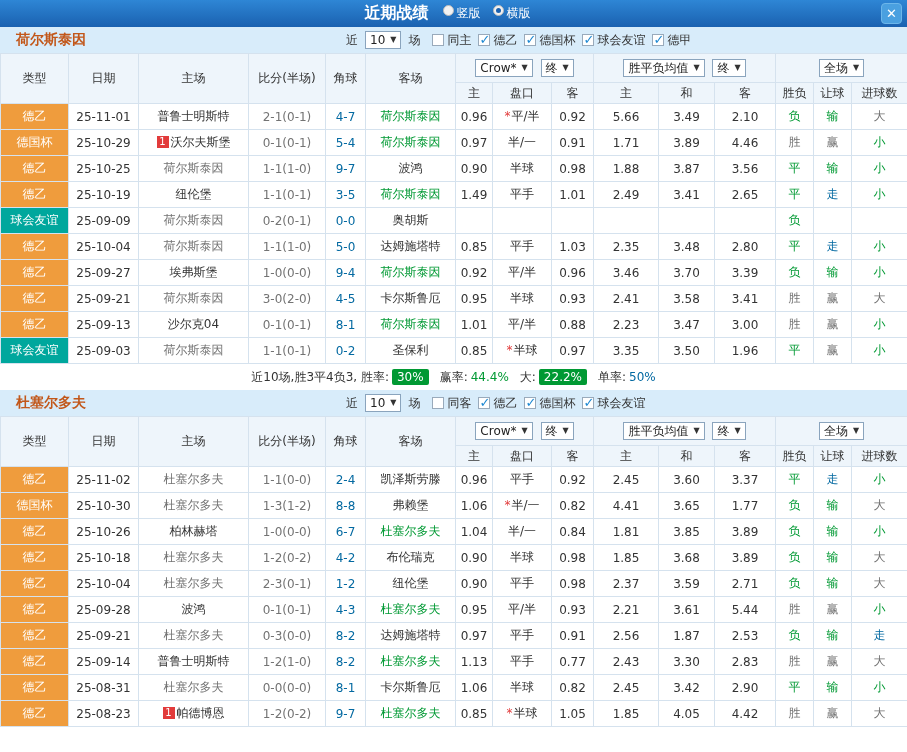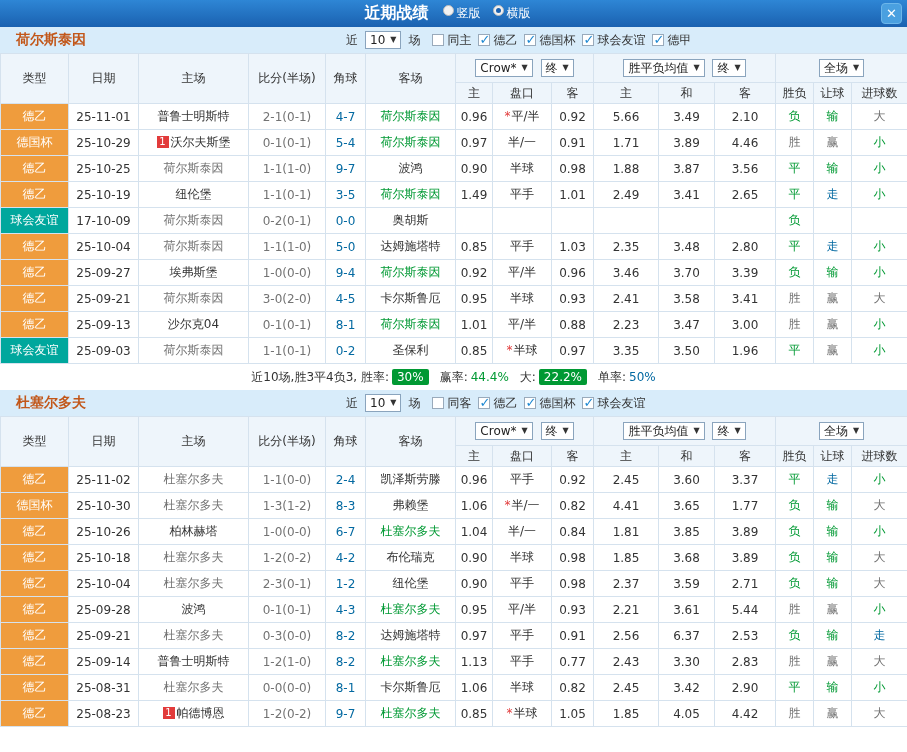--- a/index.html
+++ b/index.html
@@ -275,21 +275,21 @@
         <td>1.01</td>
         <td>2.49</td>
         <td>3.41</td>
         <td>2.65</td>
         <td class="t-green">平</td>
         <td class="t-blue">走</td>
         <td class="t-green">小</td>
       </tr>
       <tr>
         <td class="type-cell" style="background: rgb(0, 167, 157);">球会友谊</td>
-        <td>17-10-09</td>
+        <td>25-09-09</td>
         <td><span class="t-red">荷尔斯泰因</span></td>
         <td class="t-red">0-2(0-1)</td>
         <td class="t-blue">0-0</td>
         <td><span class="t-black">奥胡斯</span></td>
         <td></td>
         <td></td>
         <td></td>
         <td></td>
         <td></td>
         <td></td>
@@ -507,21 +507,21 @@
         <td>3.37</td>
         <td class="t-green">平</td>
         <td class="t-blue">走</td>
         <td class="t-green">小</td>
       </tr>
       <tr>
         <td class="type-cell" style="background: rgb(239, 156, 61);">德国杯</td>
         <td>25-10-30</td>
         <td><span class="t-red">杜塞尔多夫</span></td>
         <td class="t-red">1-3(1-2)</td>
-        <td class="t-blue">8-3</td>
+        <td class="t-blue">8-8</td>
         <td><span class="t-black">弗赖堡</span></td>
         <td>1.06</td>
         <td><span class="star">*</span><span>半/一</span></td>
         <td>0.82</td>
         <td>4.41</td>
         <td>3.65</td>
         <td>1.77</td>
         <td class="t-green">负</td>
         <td class="t-green">输</td>
         <td class="t-red">大</td>
@@ -598,21 +598,21 @@
         <td class="type-cell" style="background: rgb(239, 156, 61);">德乙</td>
         <td>25-09-21</td>
         <td><span class="t-red">杜塞尔多夫</span></td>
         <td class="t-red">0-3(0-0)</td>
         <td class="t-blue">8-2</td>
         <td><span class="t-black">达姆施塔特</span></td>
         <td>0.97</td>
         <td><span>平手</span></td>
         <td>0.91</td>
         <td>2.56</td>
-        <td>6.37</td>
+        <td>1.87</td>
         <td>2.53</td>
         <td class="t-green">负</td>
         <td class="t-green">输</td>
         <td class="t-blue">走</td>
       </tr>
       <tr>
         <td class="type-cell" style="background: rgb(239, 156, 61);">德乙</td>
         <td>25-09-14</td>
         <td><span class="t-black">普鲁士明斯特</span></td>
         <td class="t-red">1-2(1-0)</td>

